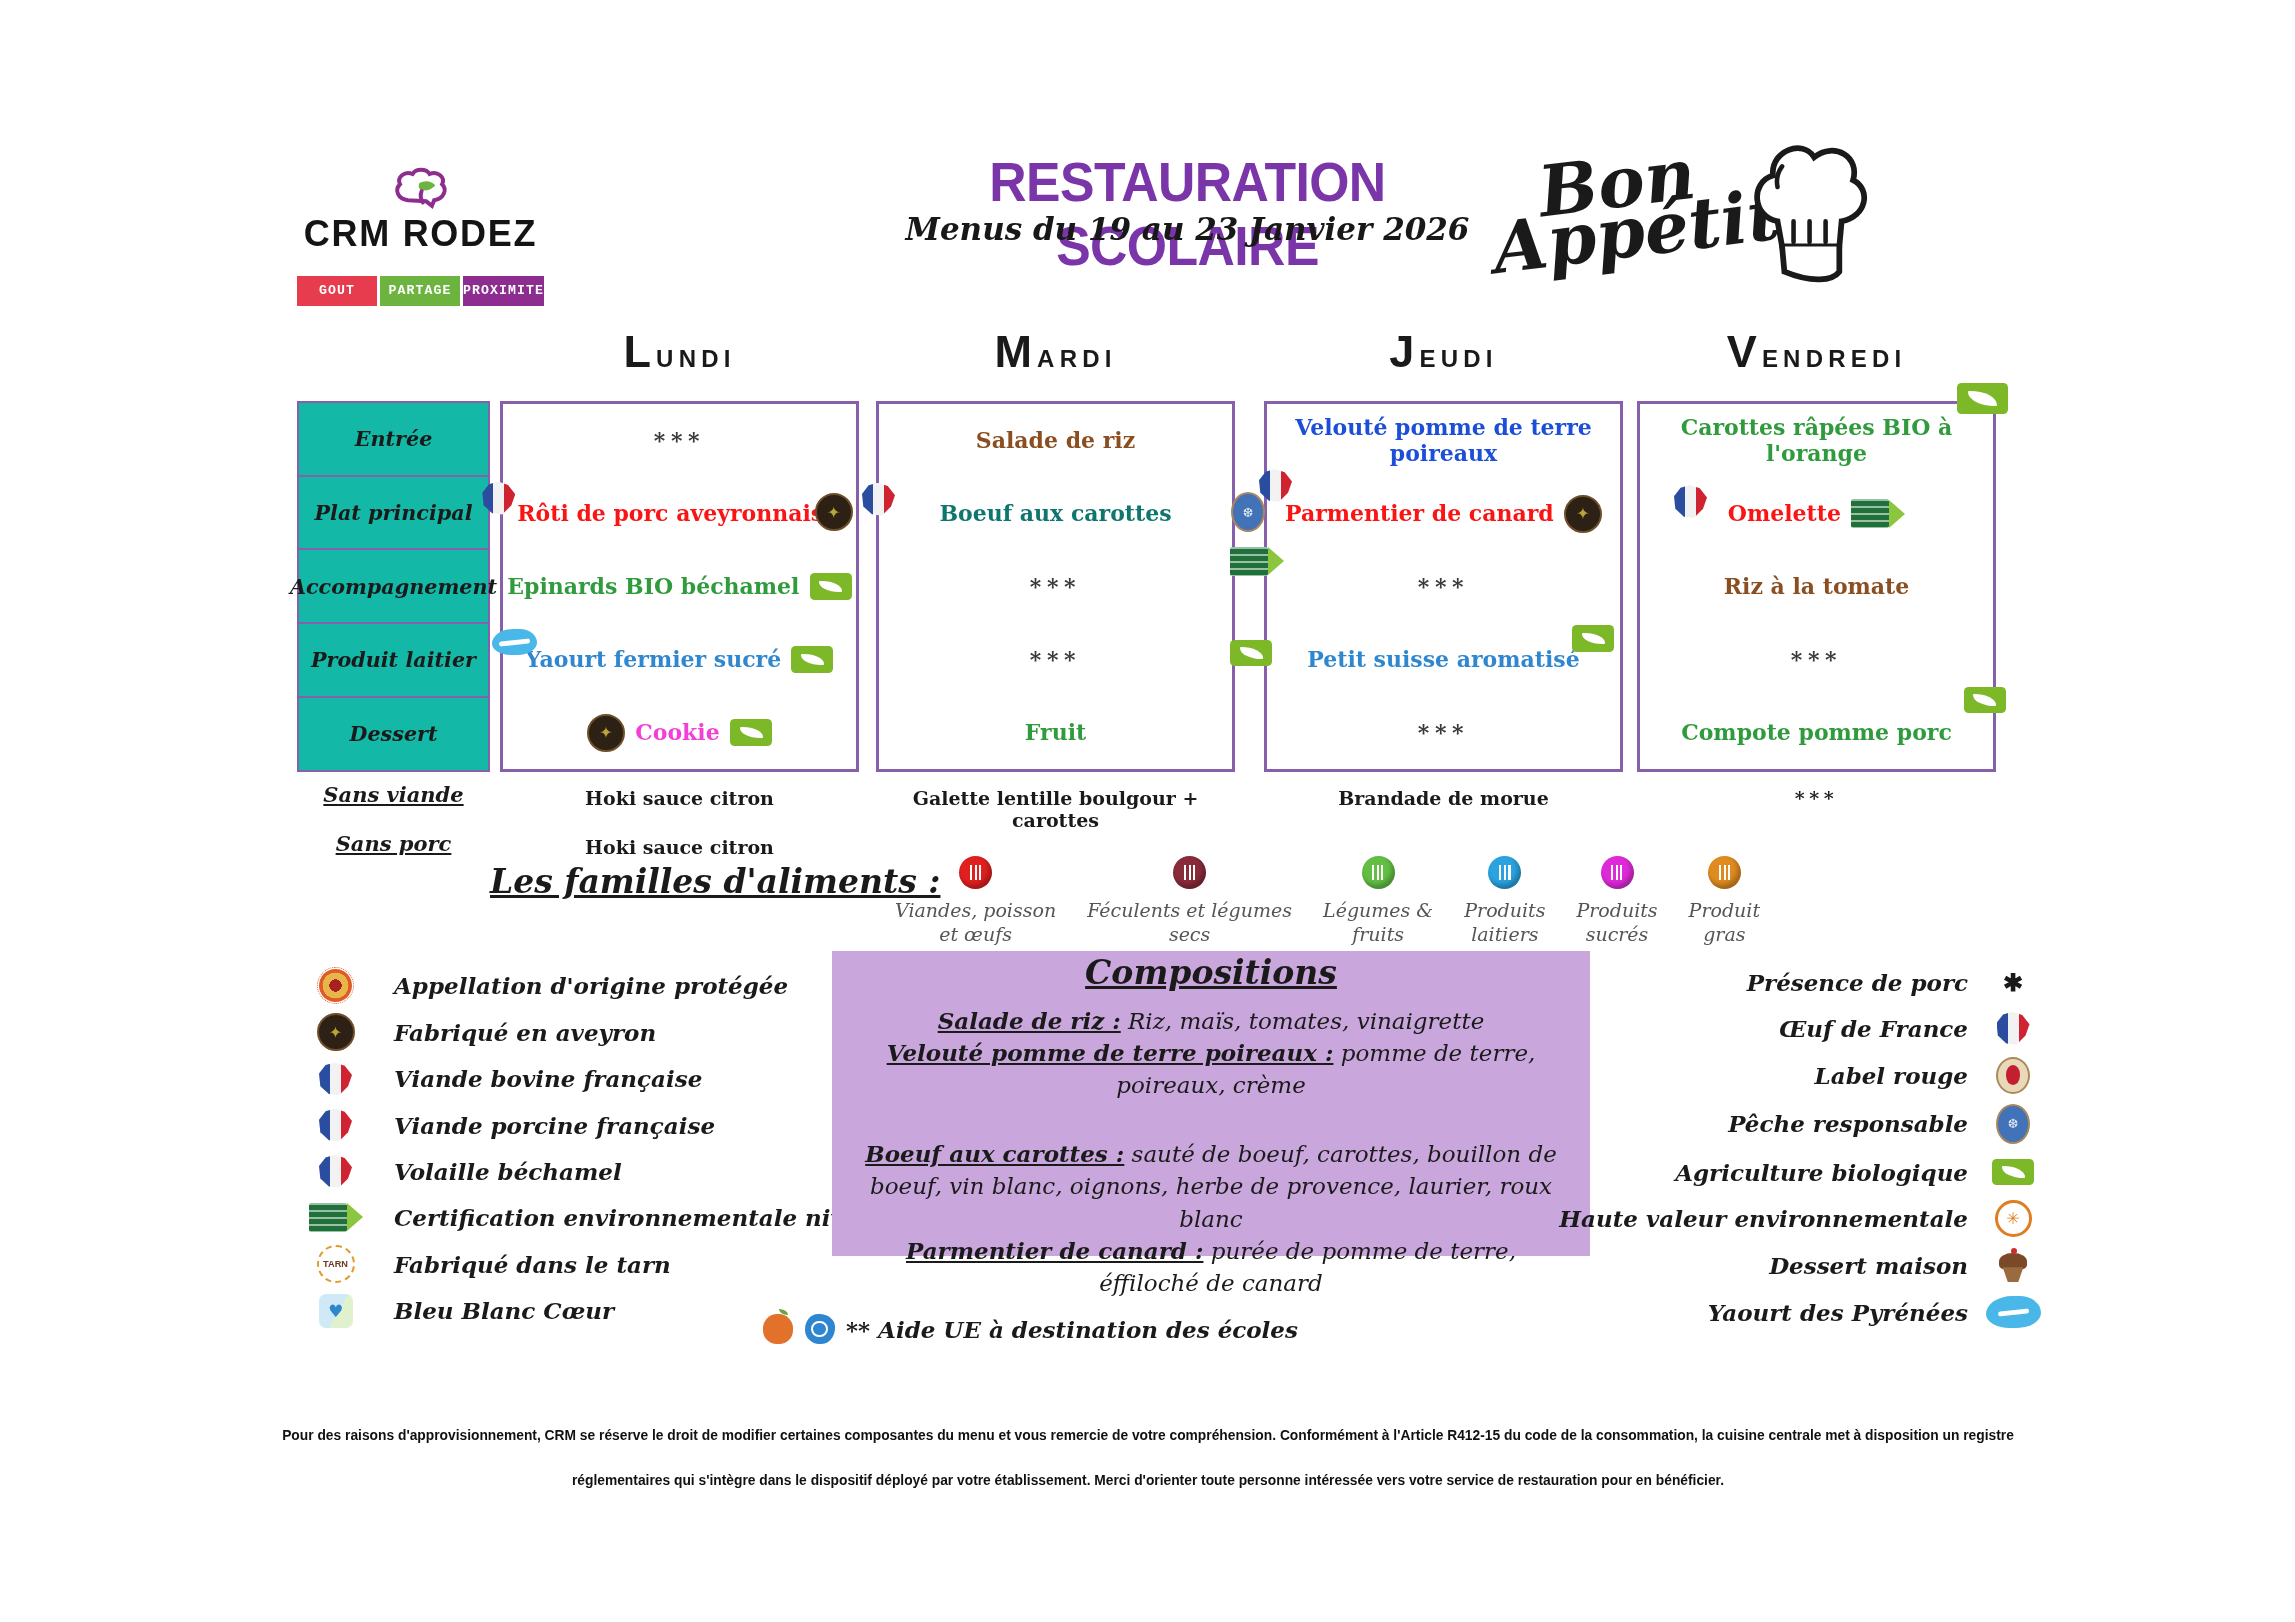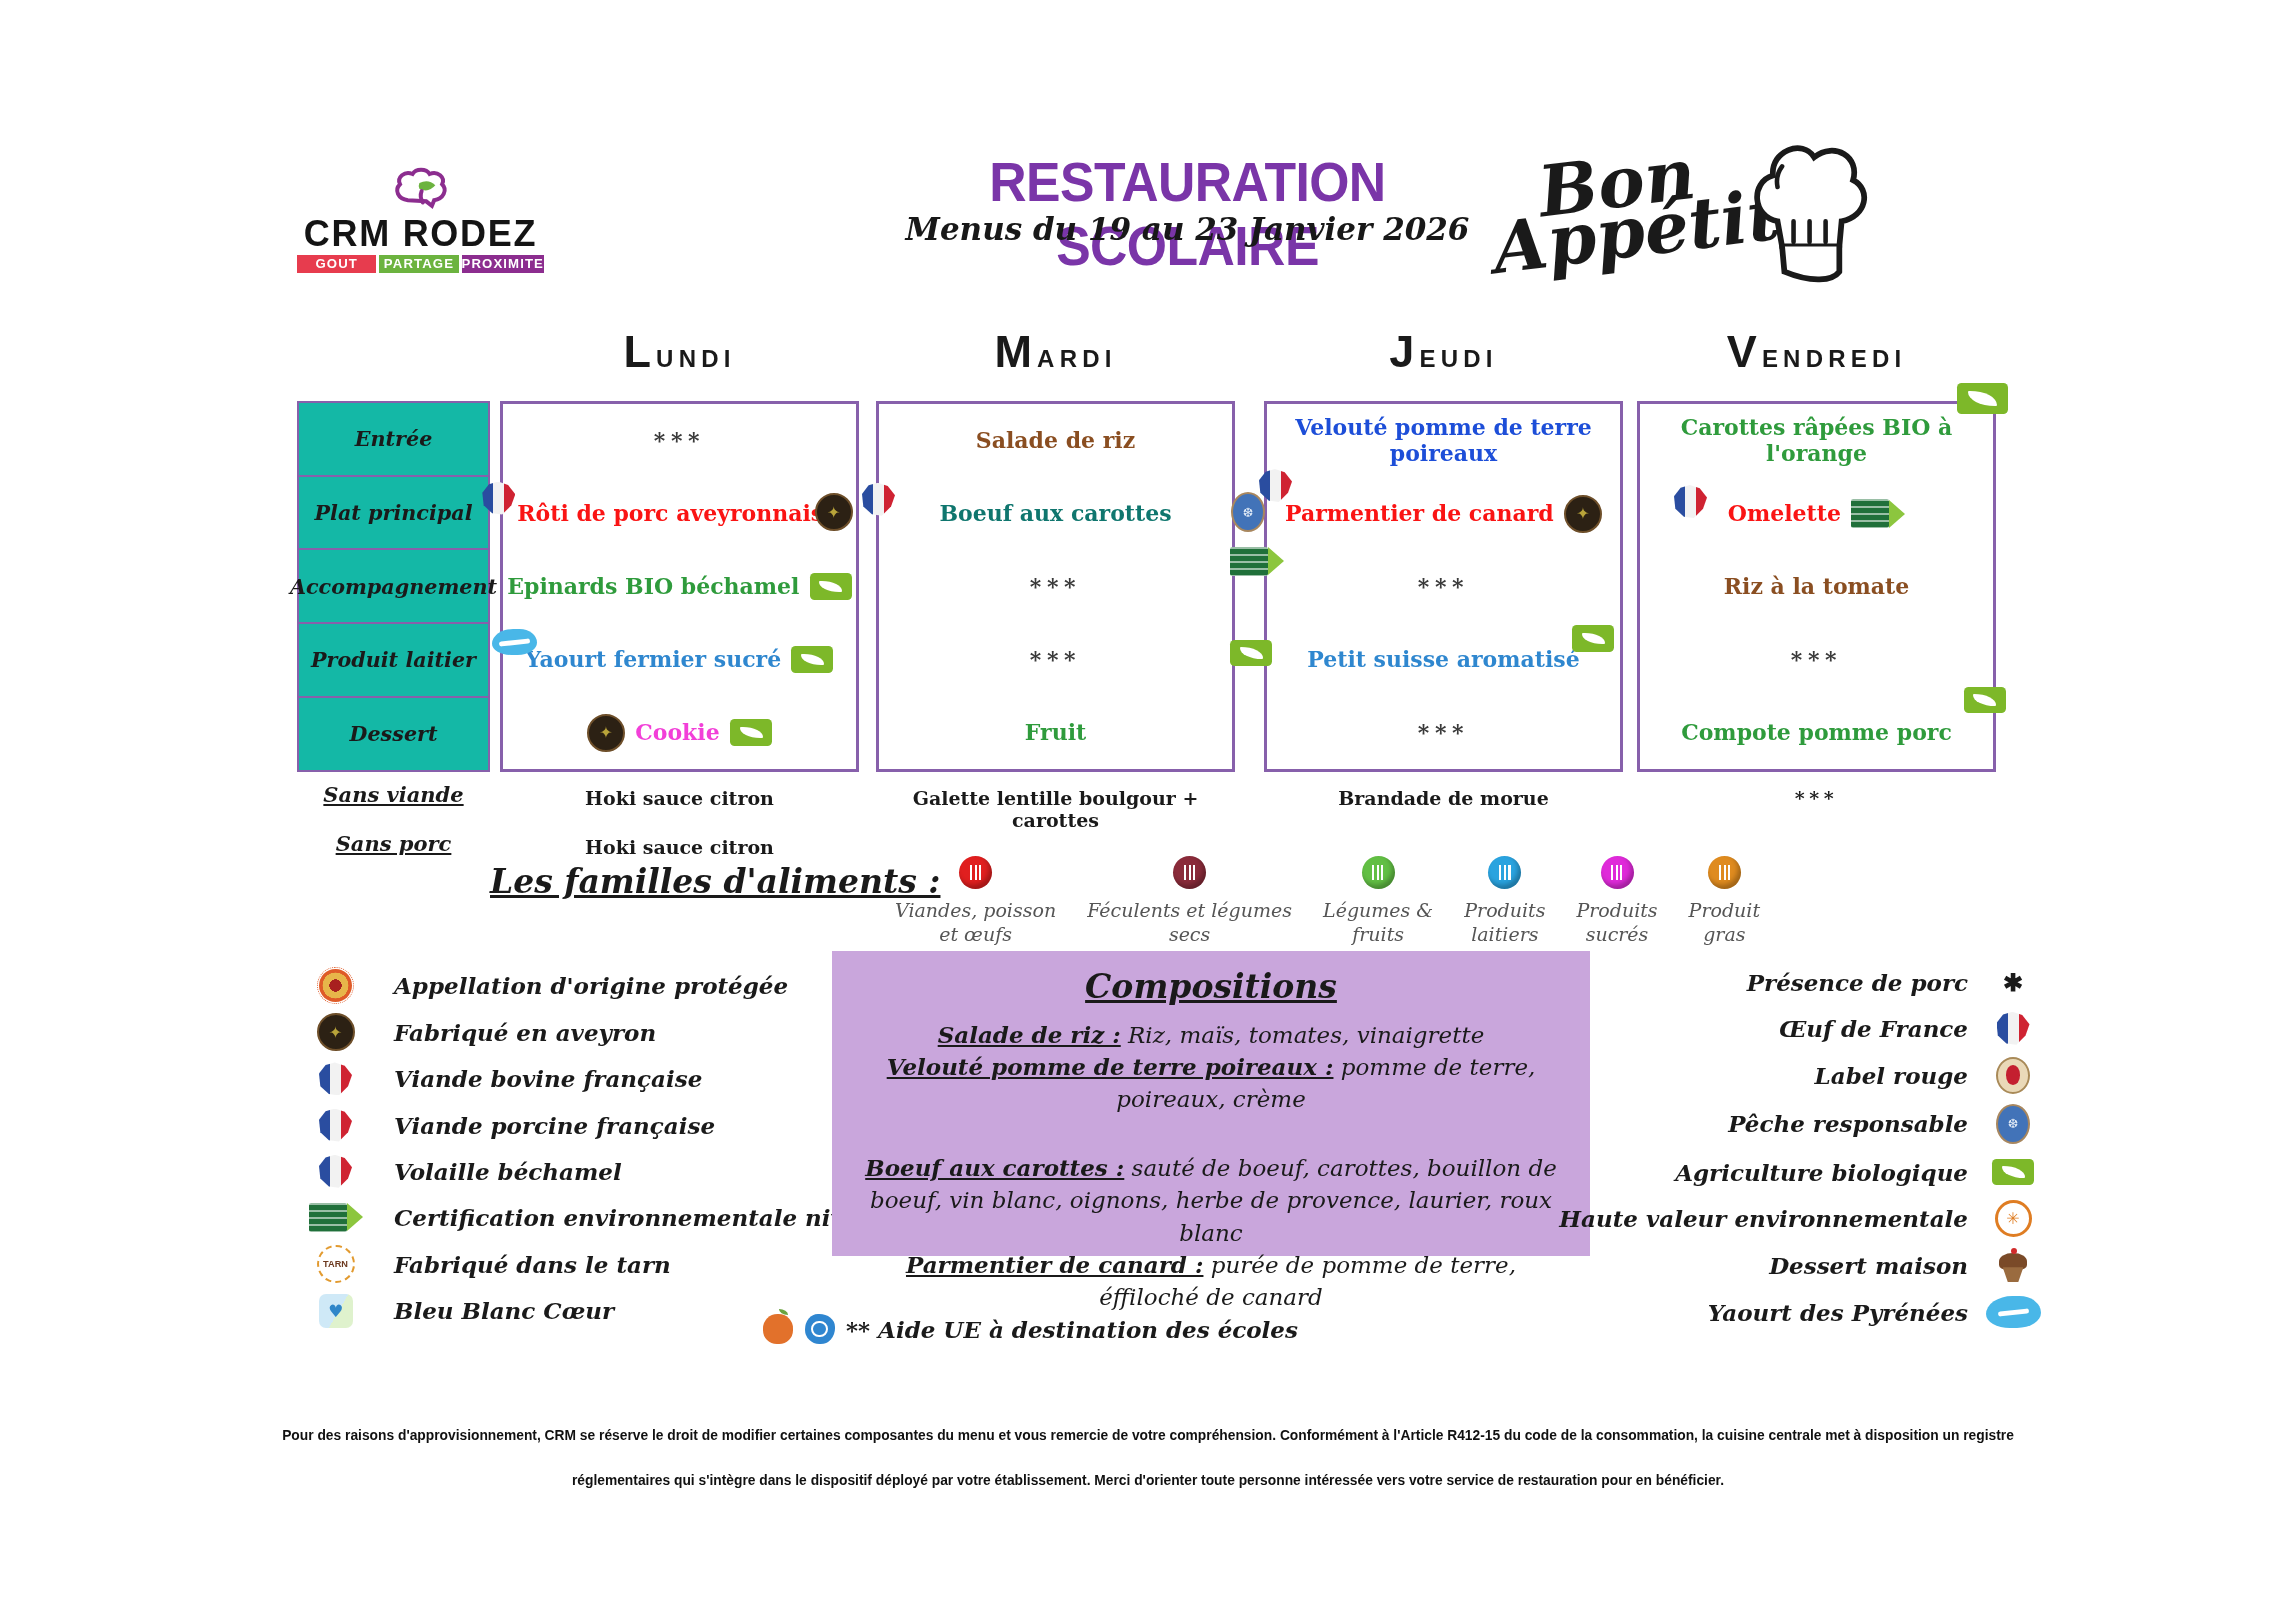--- a/index.html
+++ b/index.html
@@ -4,21 +4,21 @@
 <style>
   html,body{margin:0;padding:0;background:#ffffff;}
   .page{position:relative;width:2295px;height:1622px;background:#fff;overflow:hidden;
         font-family:"DejaVu Serif", serif;color:#1a1a1a;}
 
   
   .logo{position:absolute;left:297px;top:166px;width:247px;text-align:center;}
   .logo svg{display:block;margin:0 auto;}
   .logo-name{font-family:"Liberation Sans",sans-serif;font-weight:bold;font-size:36px;
              letter-spacing:1.7px;color:#141414;line-height:1.05;}
-  .logo-bar{display:flex;gap:2.9px;margin-top:2px;height:18px;font-family:Liberation Sans, sans-serif;
+  .logo-bar{display:flex;gap:2.9px;margin-top:23px;height:30px;font-family:Liberation Mono, monospace;
             font-weight:bold;font-size:13.2px;color:#fff;letter-spacing:1.1px;}
   .logo-bar span{flex:1;display:flex;align-items:center;justify-content:center;}
 
   .page-title{position:absolute;left:849px;top:150px;width:677px;text-align:center;
               font-family:"Liberation Sans",sans-serif;font-weight:bold;font-size:55px;
               letter-spacing:-0.6px;transform:scaleX(.94);transform-origin:center;}
   .page-subtitle{position:absolute;left:849px;top:211px;width:677px;text-align:center;
                  font-style:italic;font-weight:bold;font-size:31px;color:#181818;}
 
   .bon-appetit{position:absolute;left:1492px;top:138px;width:367px;height:184px;}
@@ -73,21 +73,21 @@
   .llrow .ic-cell{width:69px;display:flex;justify-content:center;flex:0 0 auto;}
   .legend-label{font-style:italic;font-weight:bold;font-size:23px;white-space:nowrap;}
 
   .right-legend{position:absolute;left:1710px;top:964px;width:333px;}
   .rlrow{display:flex;align-items:center;justify-content:flex-end;gap:15px;margin-bottom:10.3px;min-height:36px;}
   .rlrow .ic-cell{width:60px;display:flex;justify-content:center;flex:0 0 auto;}
   .marker{font-size:24px;font-weight:bold;}
 
   
   .compositions{position:absolute;left:832px;top:951px;width:758px;height:305px;
-                background:#c9a6dc;box-sizing:border-box;padding:16px 32px;text-align:center;
+                background:#c9a6dc;box-sizing:border-box;padding:2px 32px;text-align:center;
                 font-style:italic;}
   .comp-title{font-weight:bold;font-size:33px;text-decoration:underline;margin-bottom:12.6px;}
   .comp-entry{font-size:23px;line-height:1.4;}
   .comp-entry .cname{font-weight:bold;text-decoration:underline;}
   .comp-gap{margin-top:37px;}
 
   .aide-ue{position:absolute;left:763px;top:1314px;display:flex;align-items:center;gap:11.5px;
            font-style:italic;font-weight:bold;font-size:23px;}
 
   .footer-line{position:absolute;left:201px;width:1894px;text-align:center;

